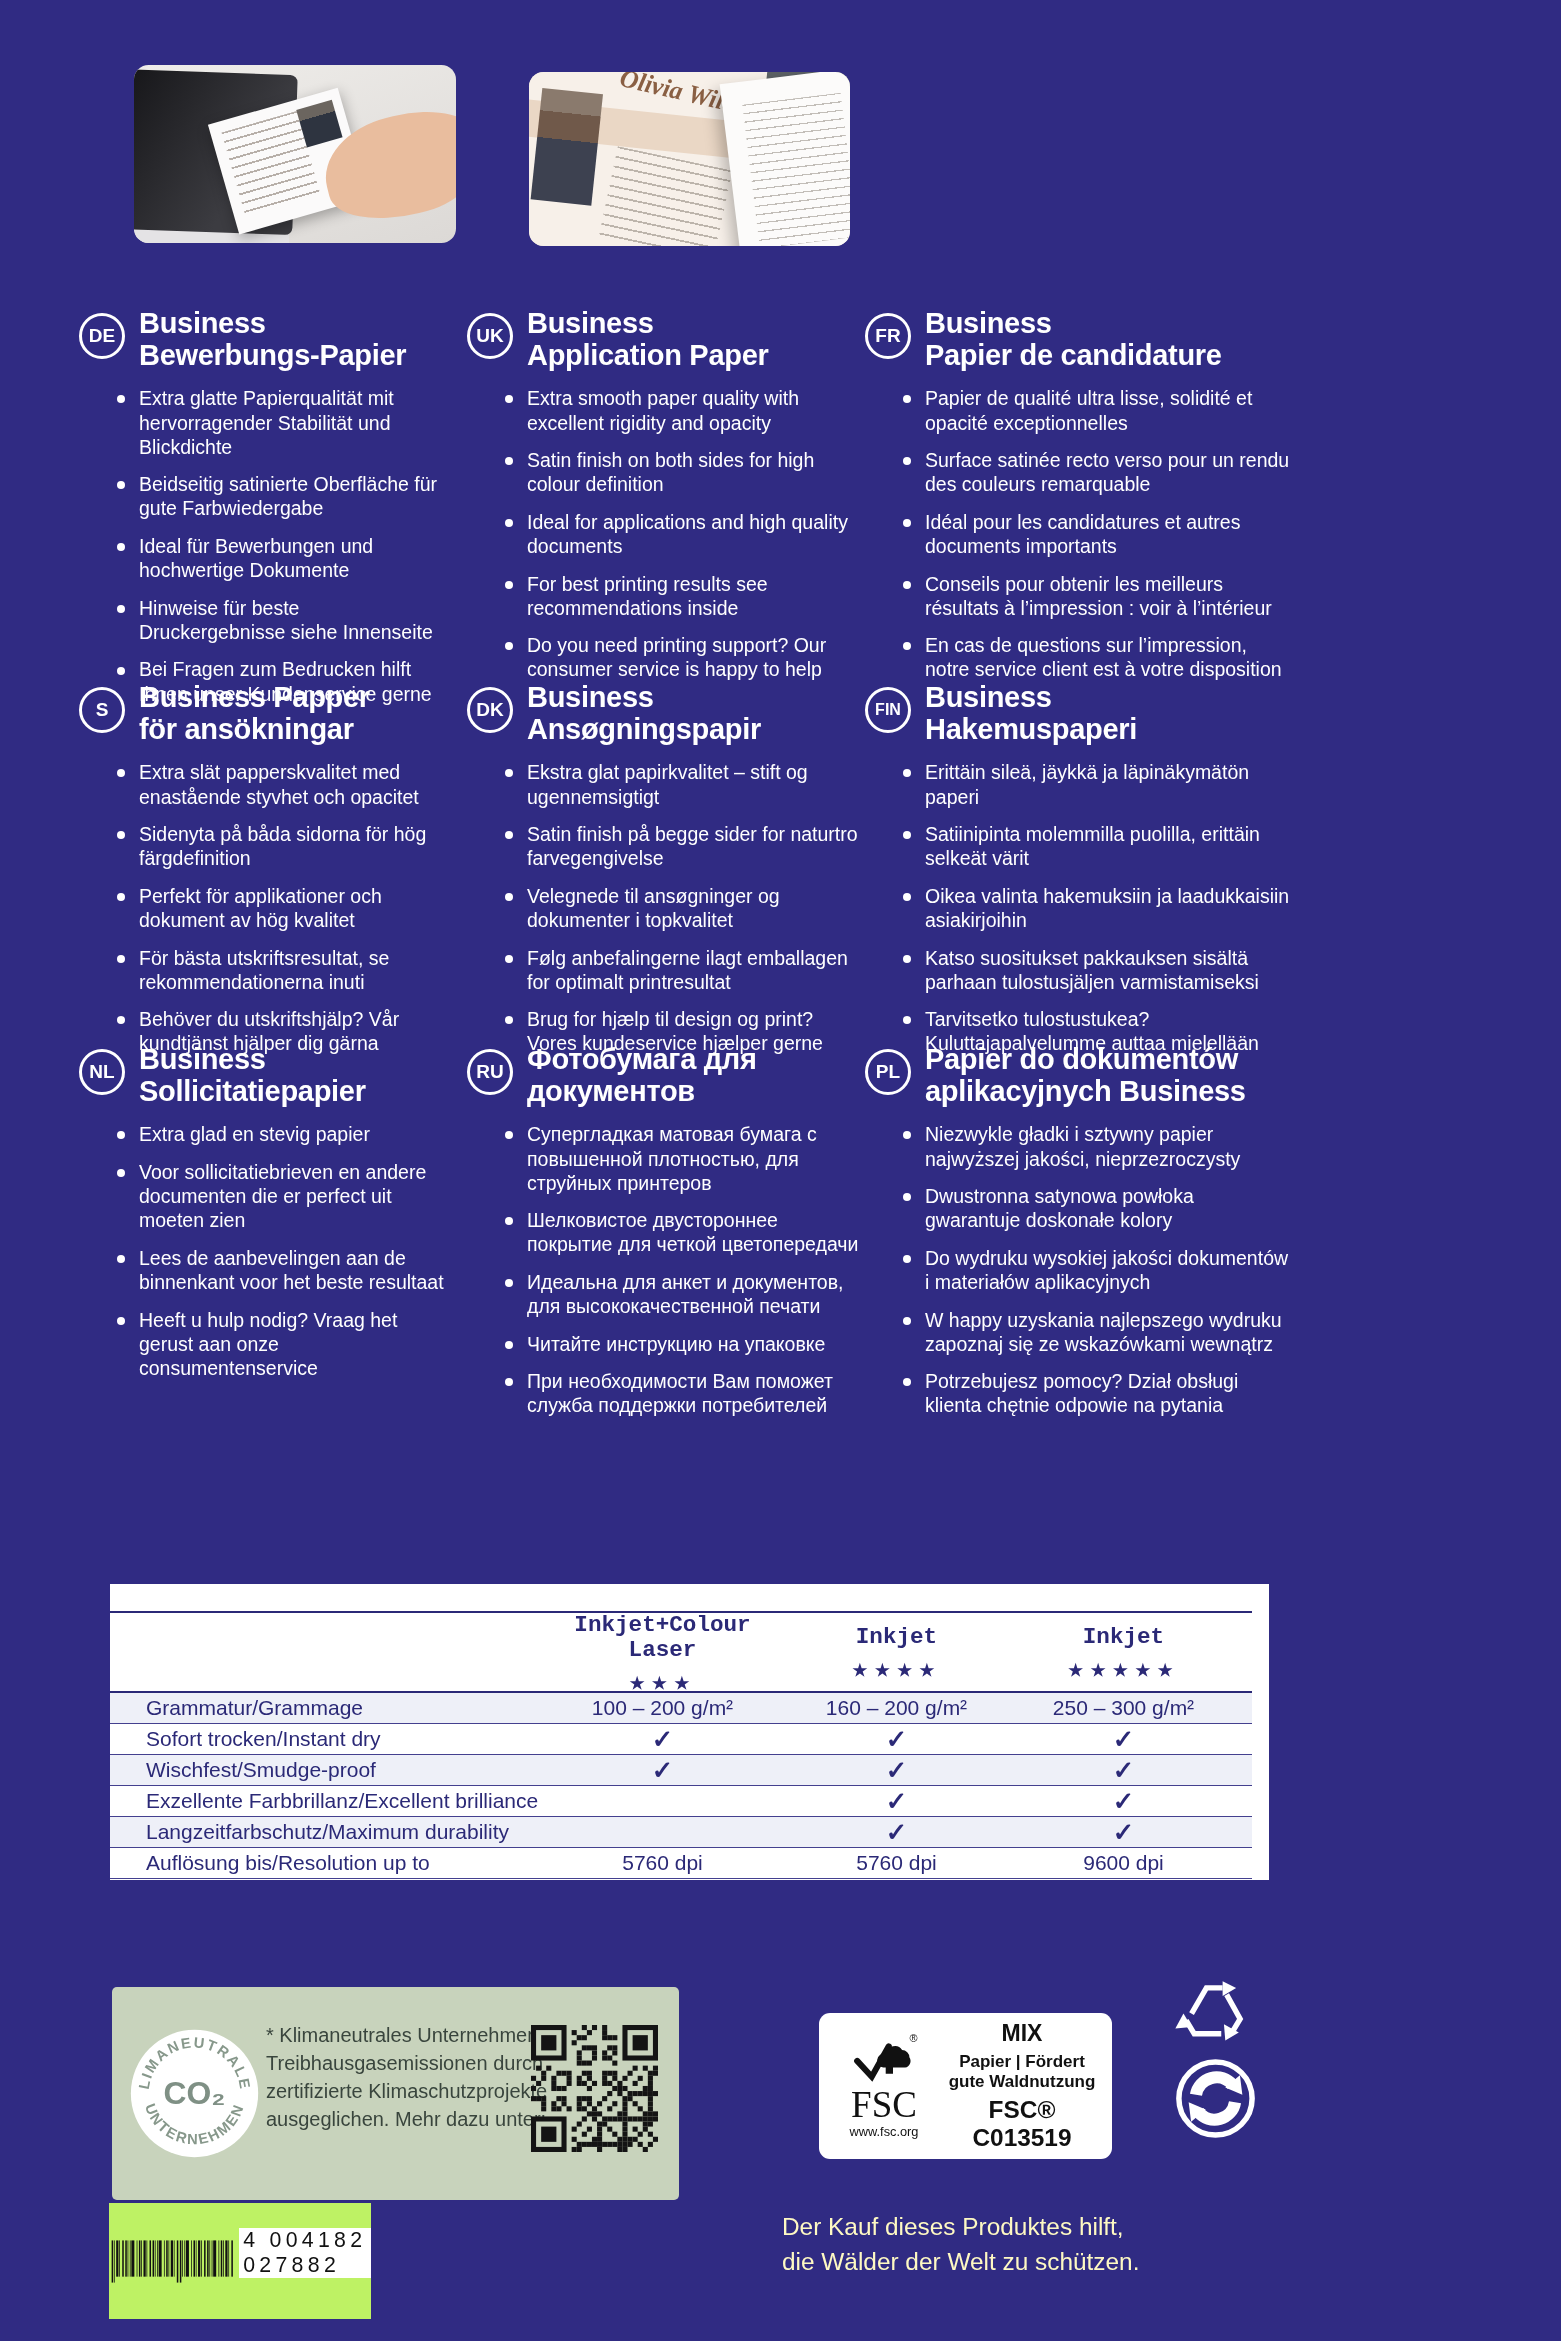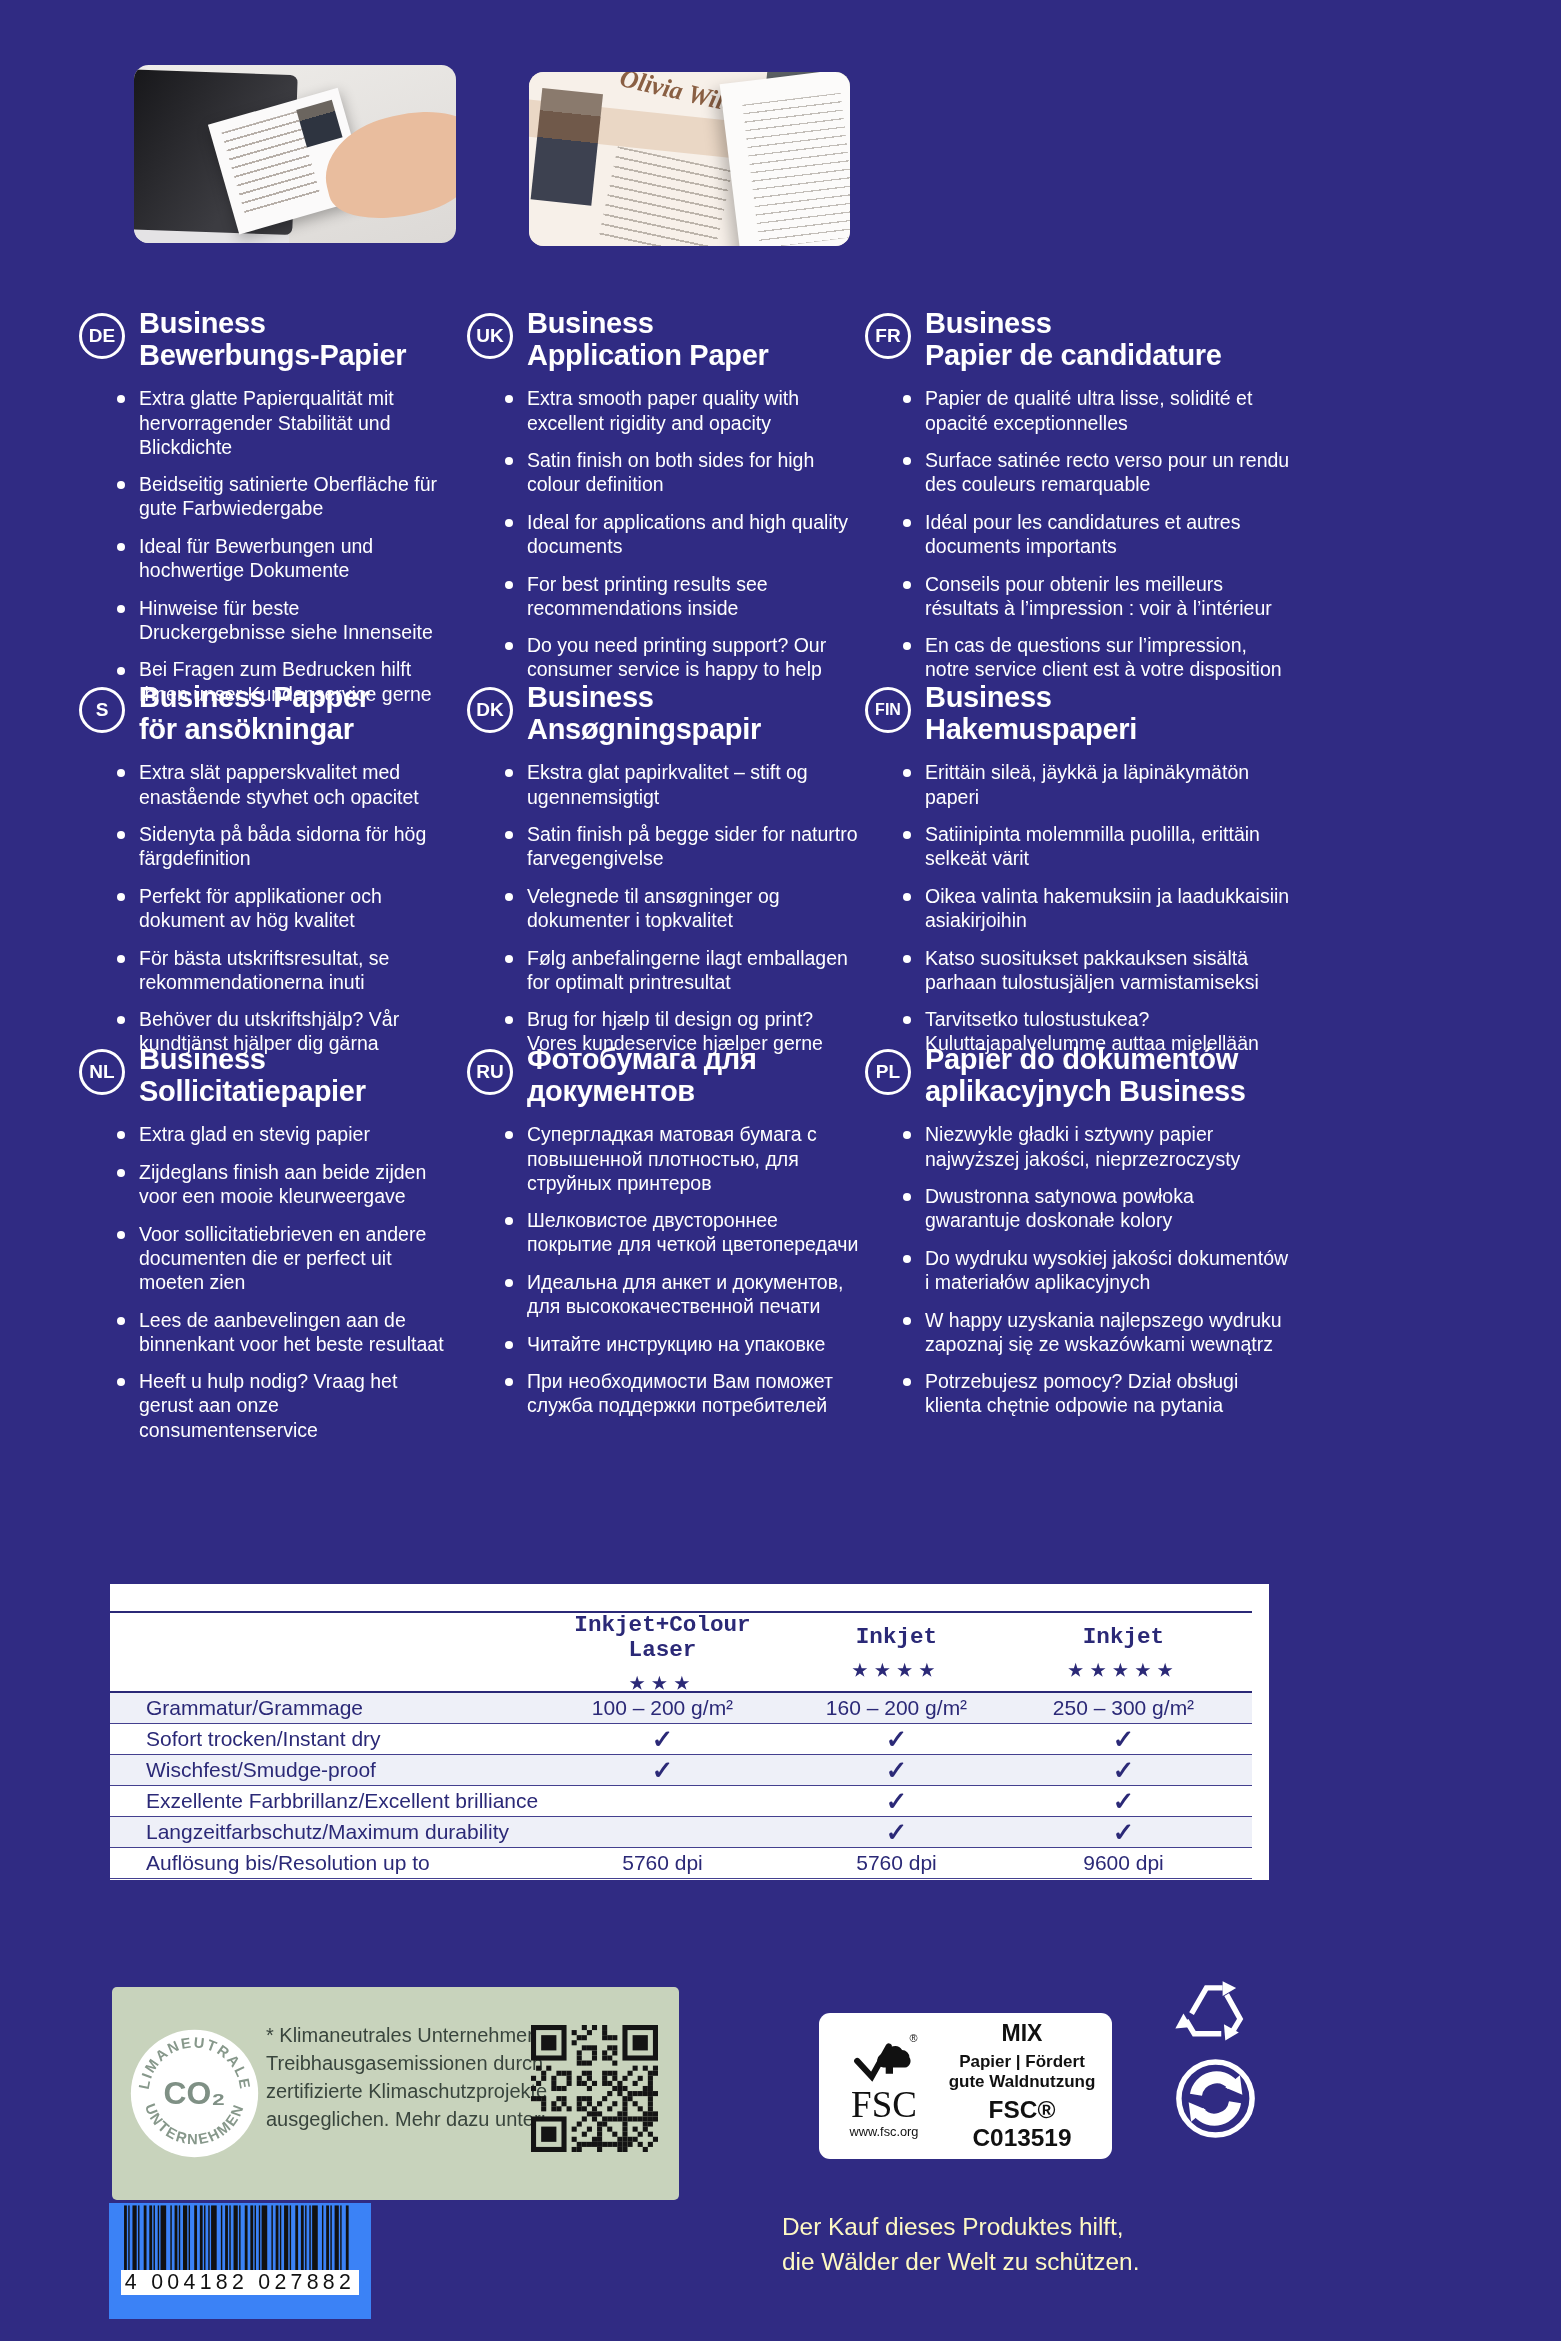--- a/index.html
+++ b/index.html
@@ -77,22 +77,22 @@
   .fsc-desc{font-size:17px;font-weight:bold;line-height:1.15;margin:4.9px 0;}
   .fsc-code{font-size:24.4px;font-weight:bold;}
   .fsc-note{position:absolute;left:782px;top:2209px;width:366px;color:#fef9c3;
       font-size:24.4px;line-height:1.45;}
 
   
   .recycle{position:absolute;left:1172px;top:1969px;width:85px;height:81px;}
   .greendot{position:absolute;left:1174px;top:2057px;width:83px;height:83px;}
 
   
-  .barcode{position:absolute;left:109px;top:2203px;width:262px;height:116px;background:#3b82f6;
-      display:flex;flex-direction:column;align-items:center;}
+  .barcode{position:absolute;left:109px;top:2203px;width:262px;height:116px;background:#bef264;
+      display:flex;flex-direction:row;align-items:center;}
   .bc-digits{font-size:21.3px;letter-spacing:4.3px;color:#111;margin-top:-16px;background:#fff;padding:0 3.7px;}
 </style>
 </head>
 <body>
 
 <div class="page">
 
   <div class="photo photo1">
     <div class="ph1-base"></div>
     <div class="ph1-printer"></div>
@@ -194,21 +194,20 @@
           <li>Tarvitsetko tulostustukea? Kuluttajapalvelumme auttaa mielellään</li>
         </ul>
       </div>
       <div class="block b6">
         <div class="badge">
           <span>NL</span>
         </div>
         <h2 class="btitle">Business<br>Sollicitatiepapier</h2>
         <ul class="bullets">
           <li>Extra glad en stevig papier</li>
-          <li>Zijdeglans finish aan beide zijden voor een mooie kleurweergave</li>
           <li>Voor sollicitatiebrieven en andere documenten die er perfect uit moeten zien</li>
           <li>Lees de aanbevelingen aan de binnenkant voor het beste resultaat</li>
           <li>Heeft u hulp nodig? Vraag het gerust aan onze consumentenservice</li>
         </ul>
       </div>
       <div class="block b7">
         <div class="badge">
           <span>RU</span>
         </div>
         <h2 class="btitle">Фотобумага  для<br>документов</h2>

